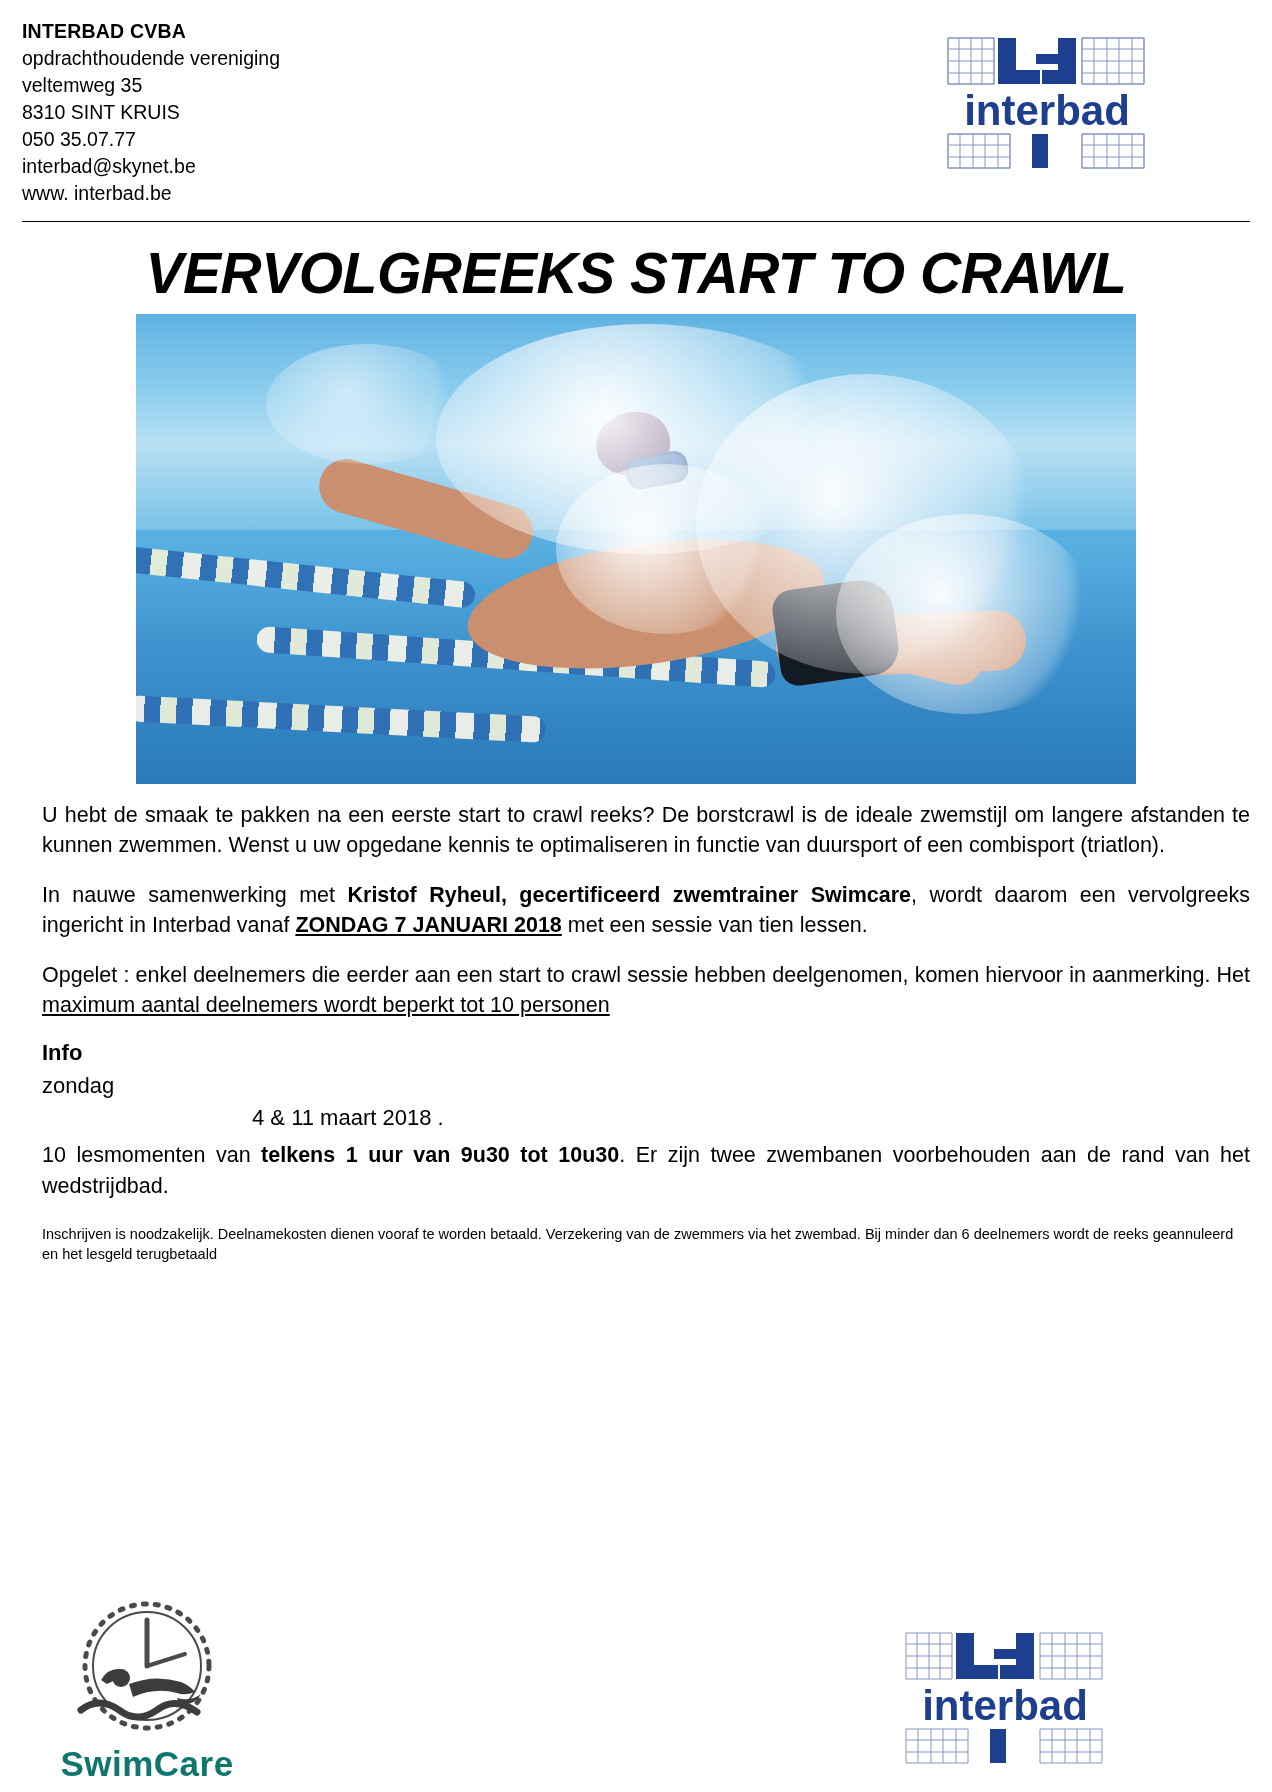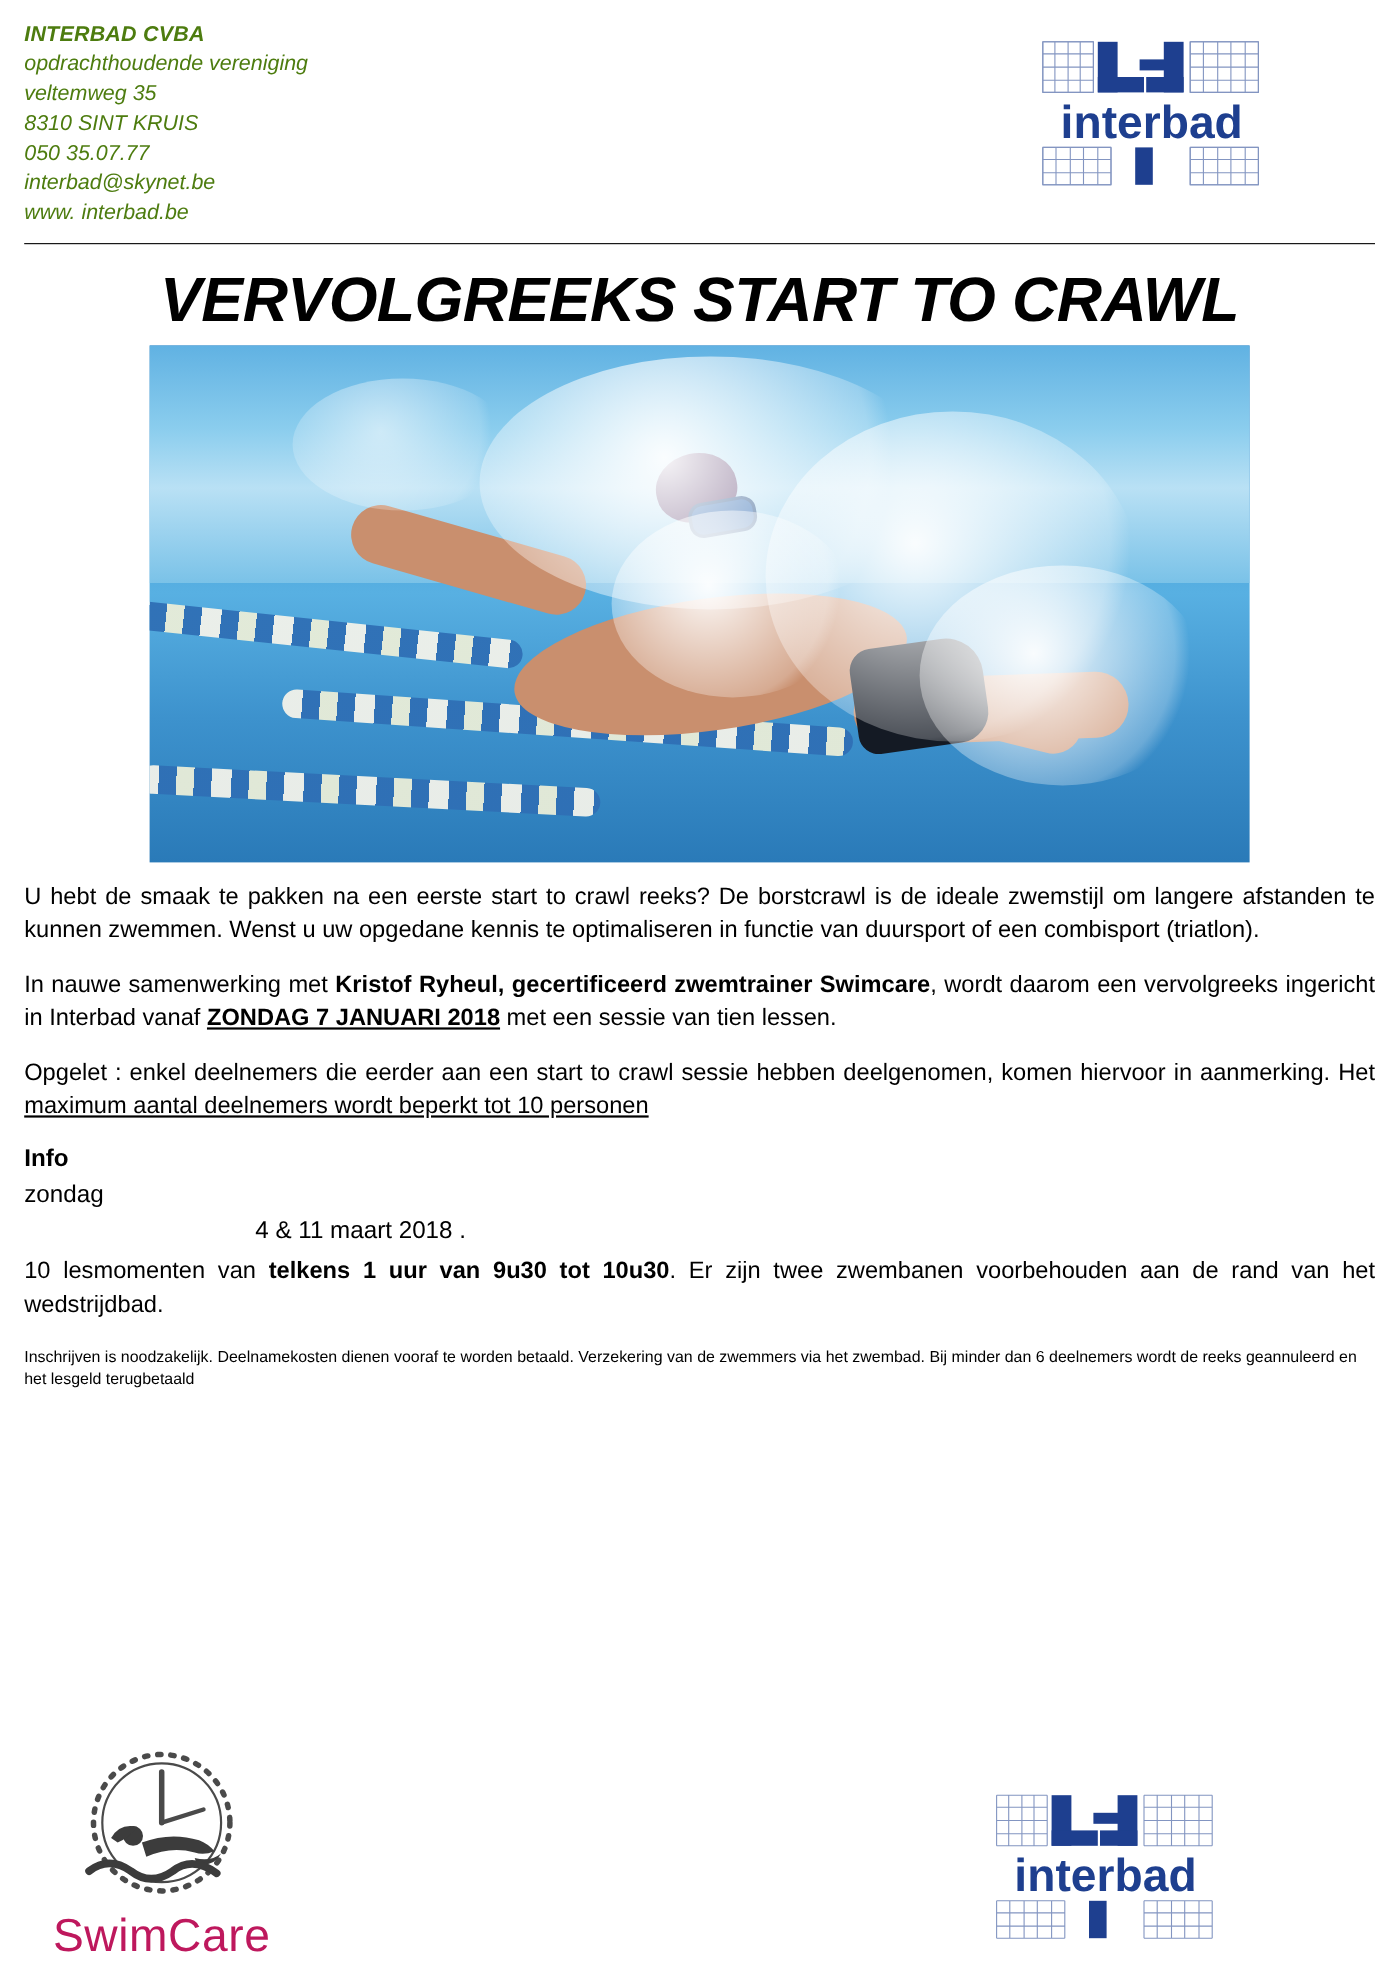--- a/index.html
+++ b/index.html
@@ -26,22 +26,21 @@
   
   .header {
     display: flex;
     align-items: flex-start;
     justify-content: space-between;
     padding-top: 18px;
   }
   .addr {
     font-size: 19.5px;
     line-height: 27px;
-    color: #4d7c0f;
-    font-style: italic;
+    color: #000000;
   }
   .addr .org {
     font-weight: bold;
     letter-spacing: .2px;
   }
 
   
   .logo-wrap {
     margin-right: 88px;
     margin-top: 12px;
@@ -120,20 +119,21 @@
     background: #141a24;
     border-radius: 20px 34px 28px 18px;
     transform: rotate(-8deg);
   }
 
   
   .body {
     margin-top: 16px;
     font-size: 21.5px;
     line-height: 30px;
+    margin-left: 20px;
   }
   .para {
     text-align: justify;
     margin: 0 0 20px 0;
   }
   .para.last { margin-bottom: 18px; }
   b { font-weight: bold; }
   u { text-decoration: underline; }
 
   .info-head {
@@ -183,24 +183,25 @@
     height: 210px;
     display: flex;
     align-items: flex-end;
     justify-content: space-between;
   }
   .swimcare {
     width: 250px;
     text-align: center;
   }
   .swimcare .name {
-    font-size: 42px;
+    font-size: 35px;
     letter-spacing: .5px;
-    color: #be185d;
+    color: #0f766e;
     margin-top: -4px;
+    font-weight: bold;
   }
   .footer-interbad { margin-right: 130px; }
 </style>
 </head>
 <body>
 
 <div class="page">
 
   <div class="header">
 

